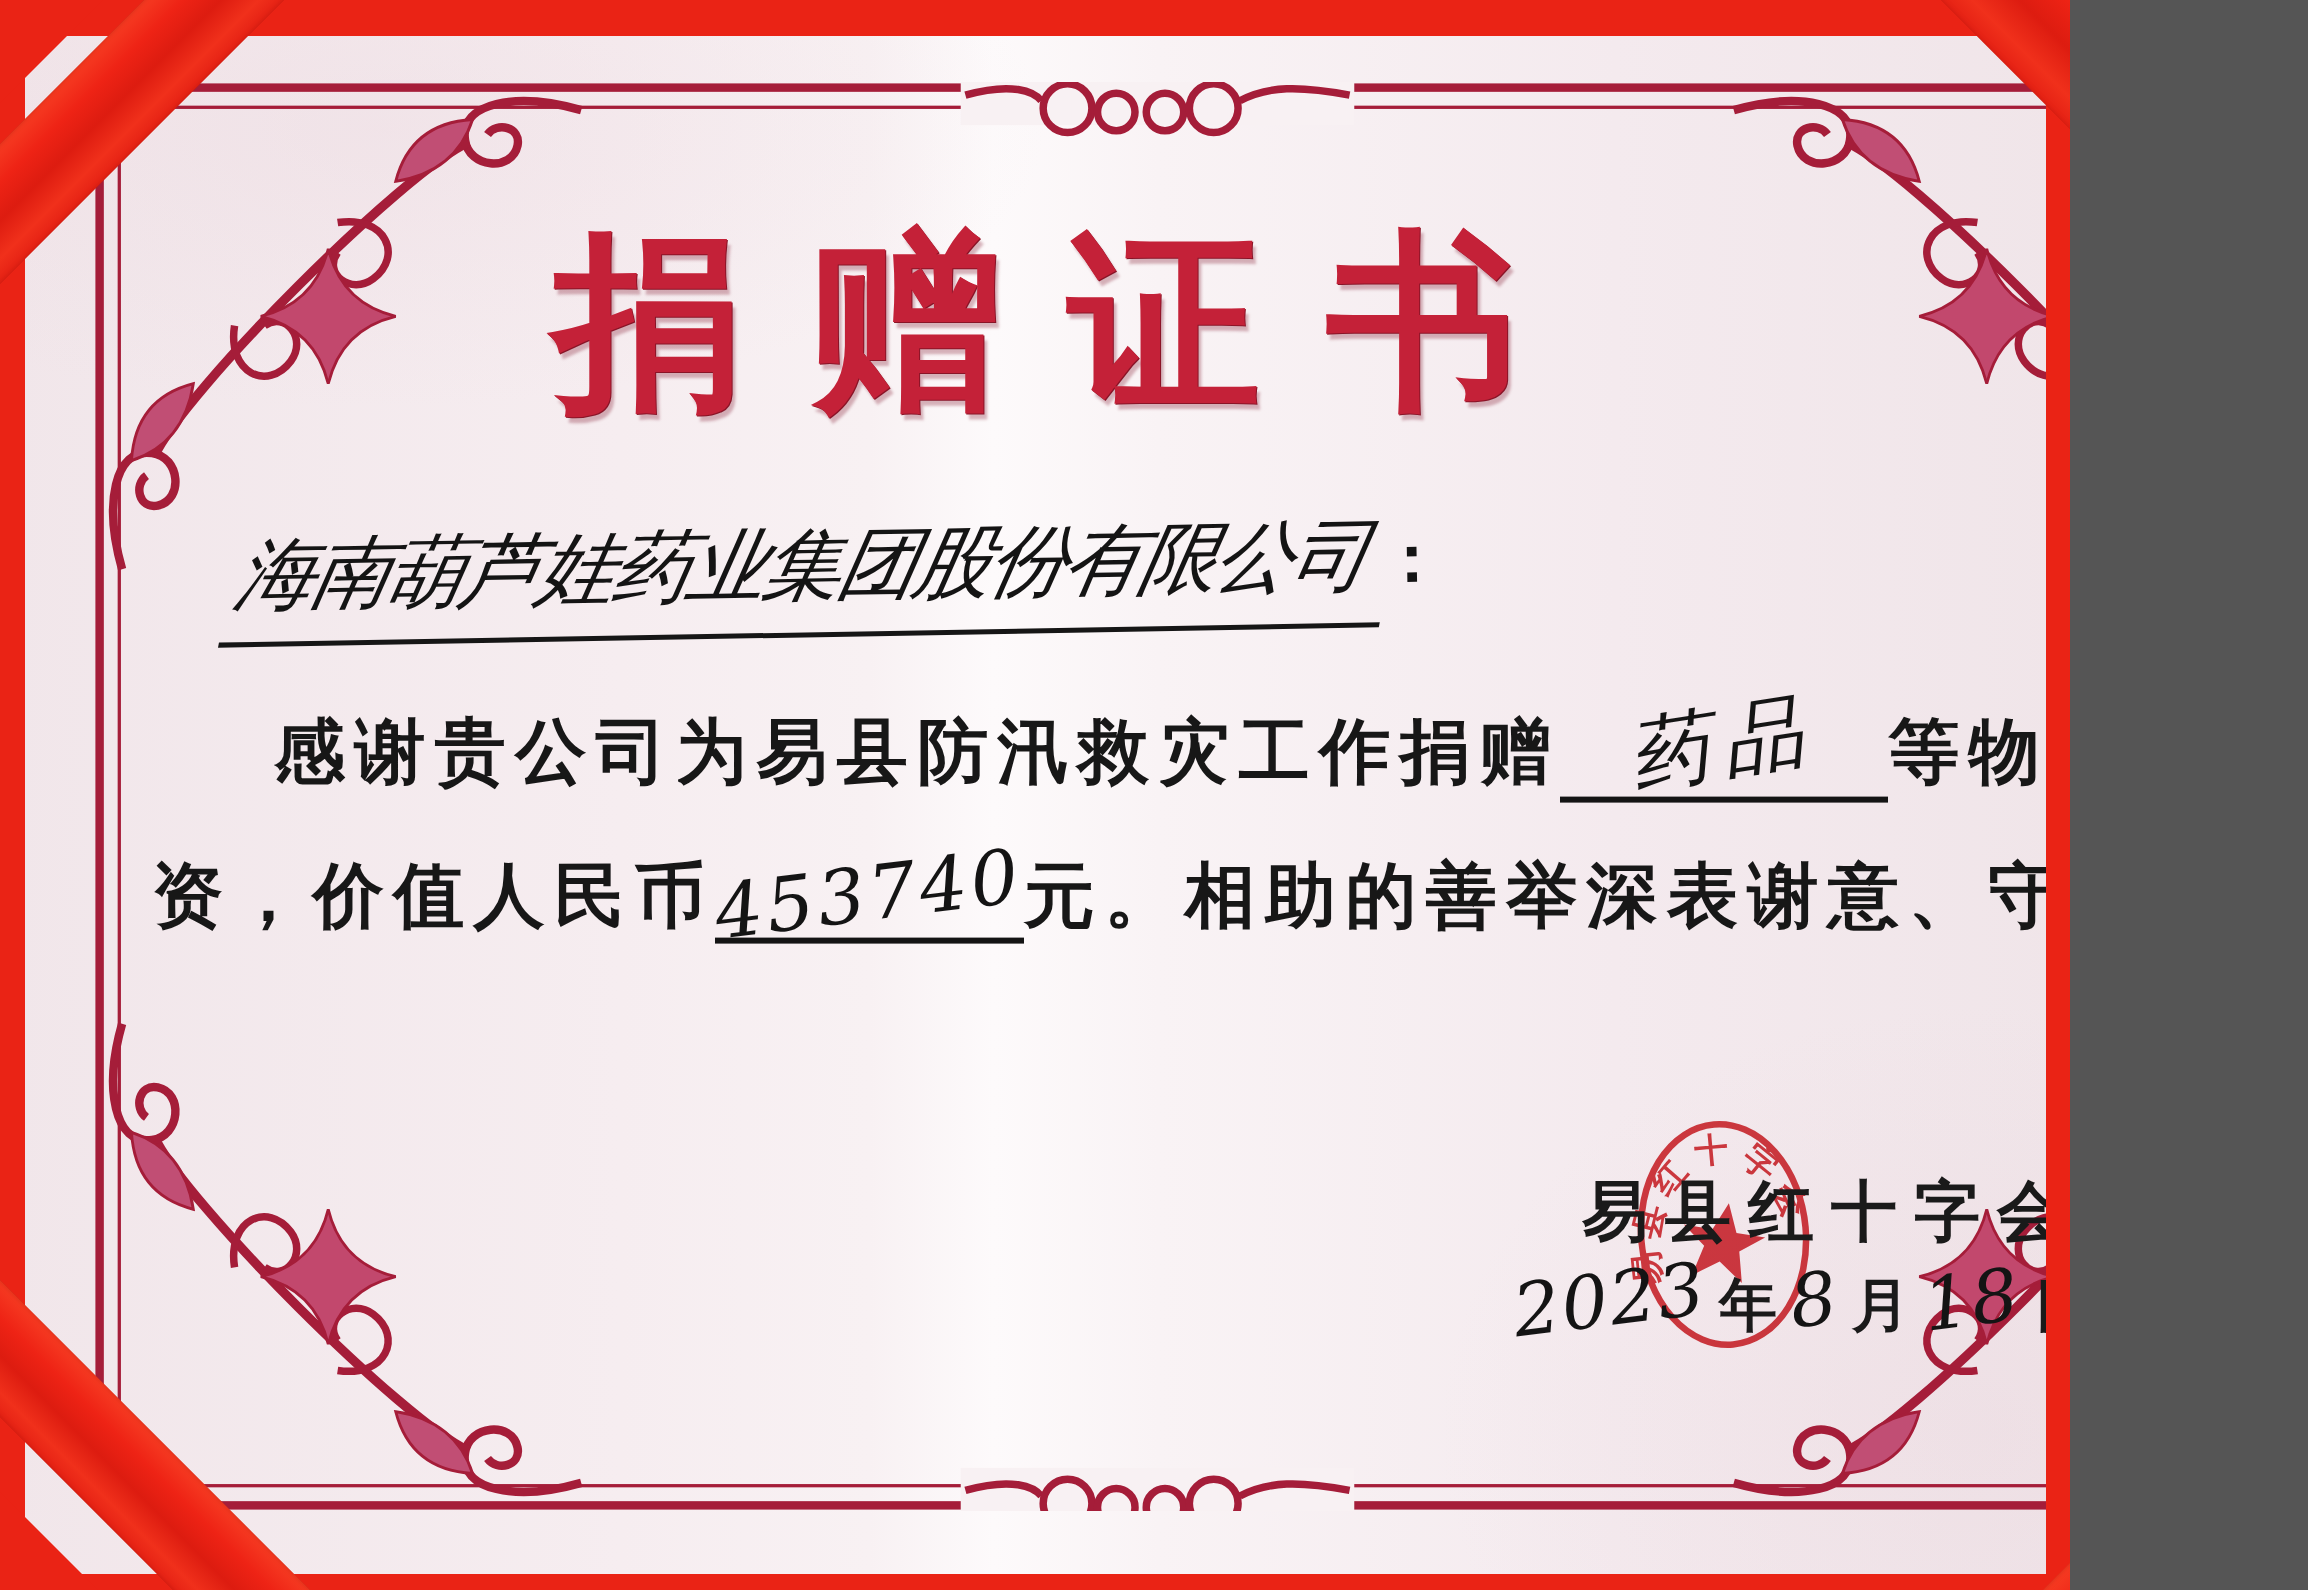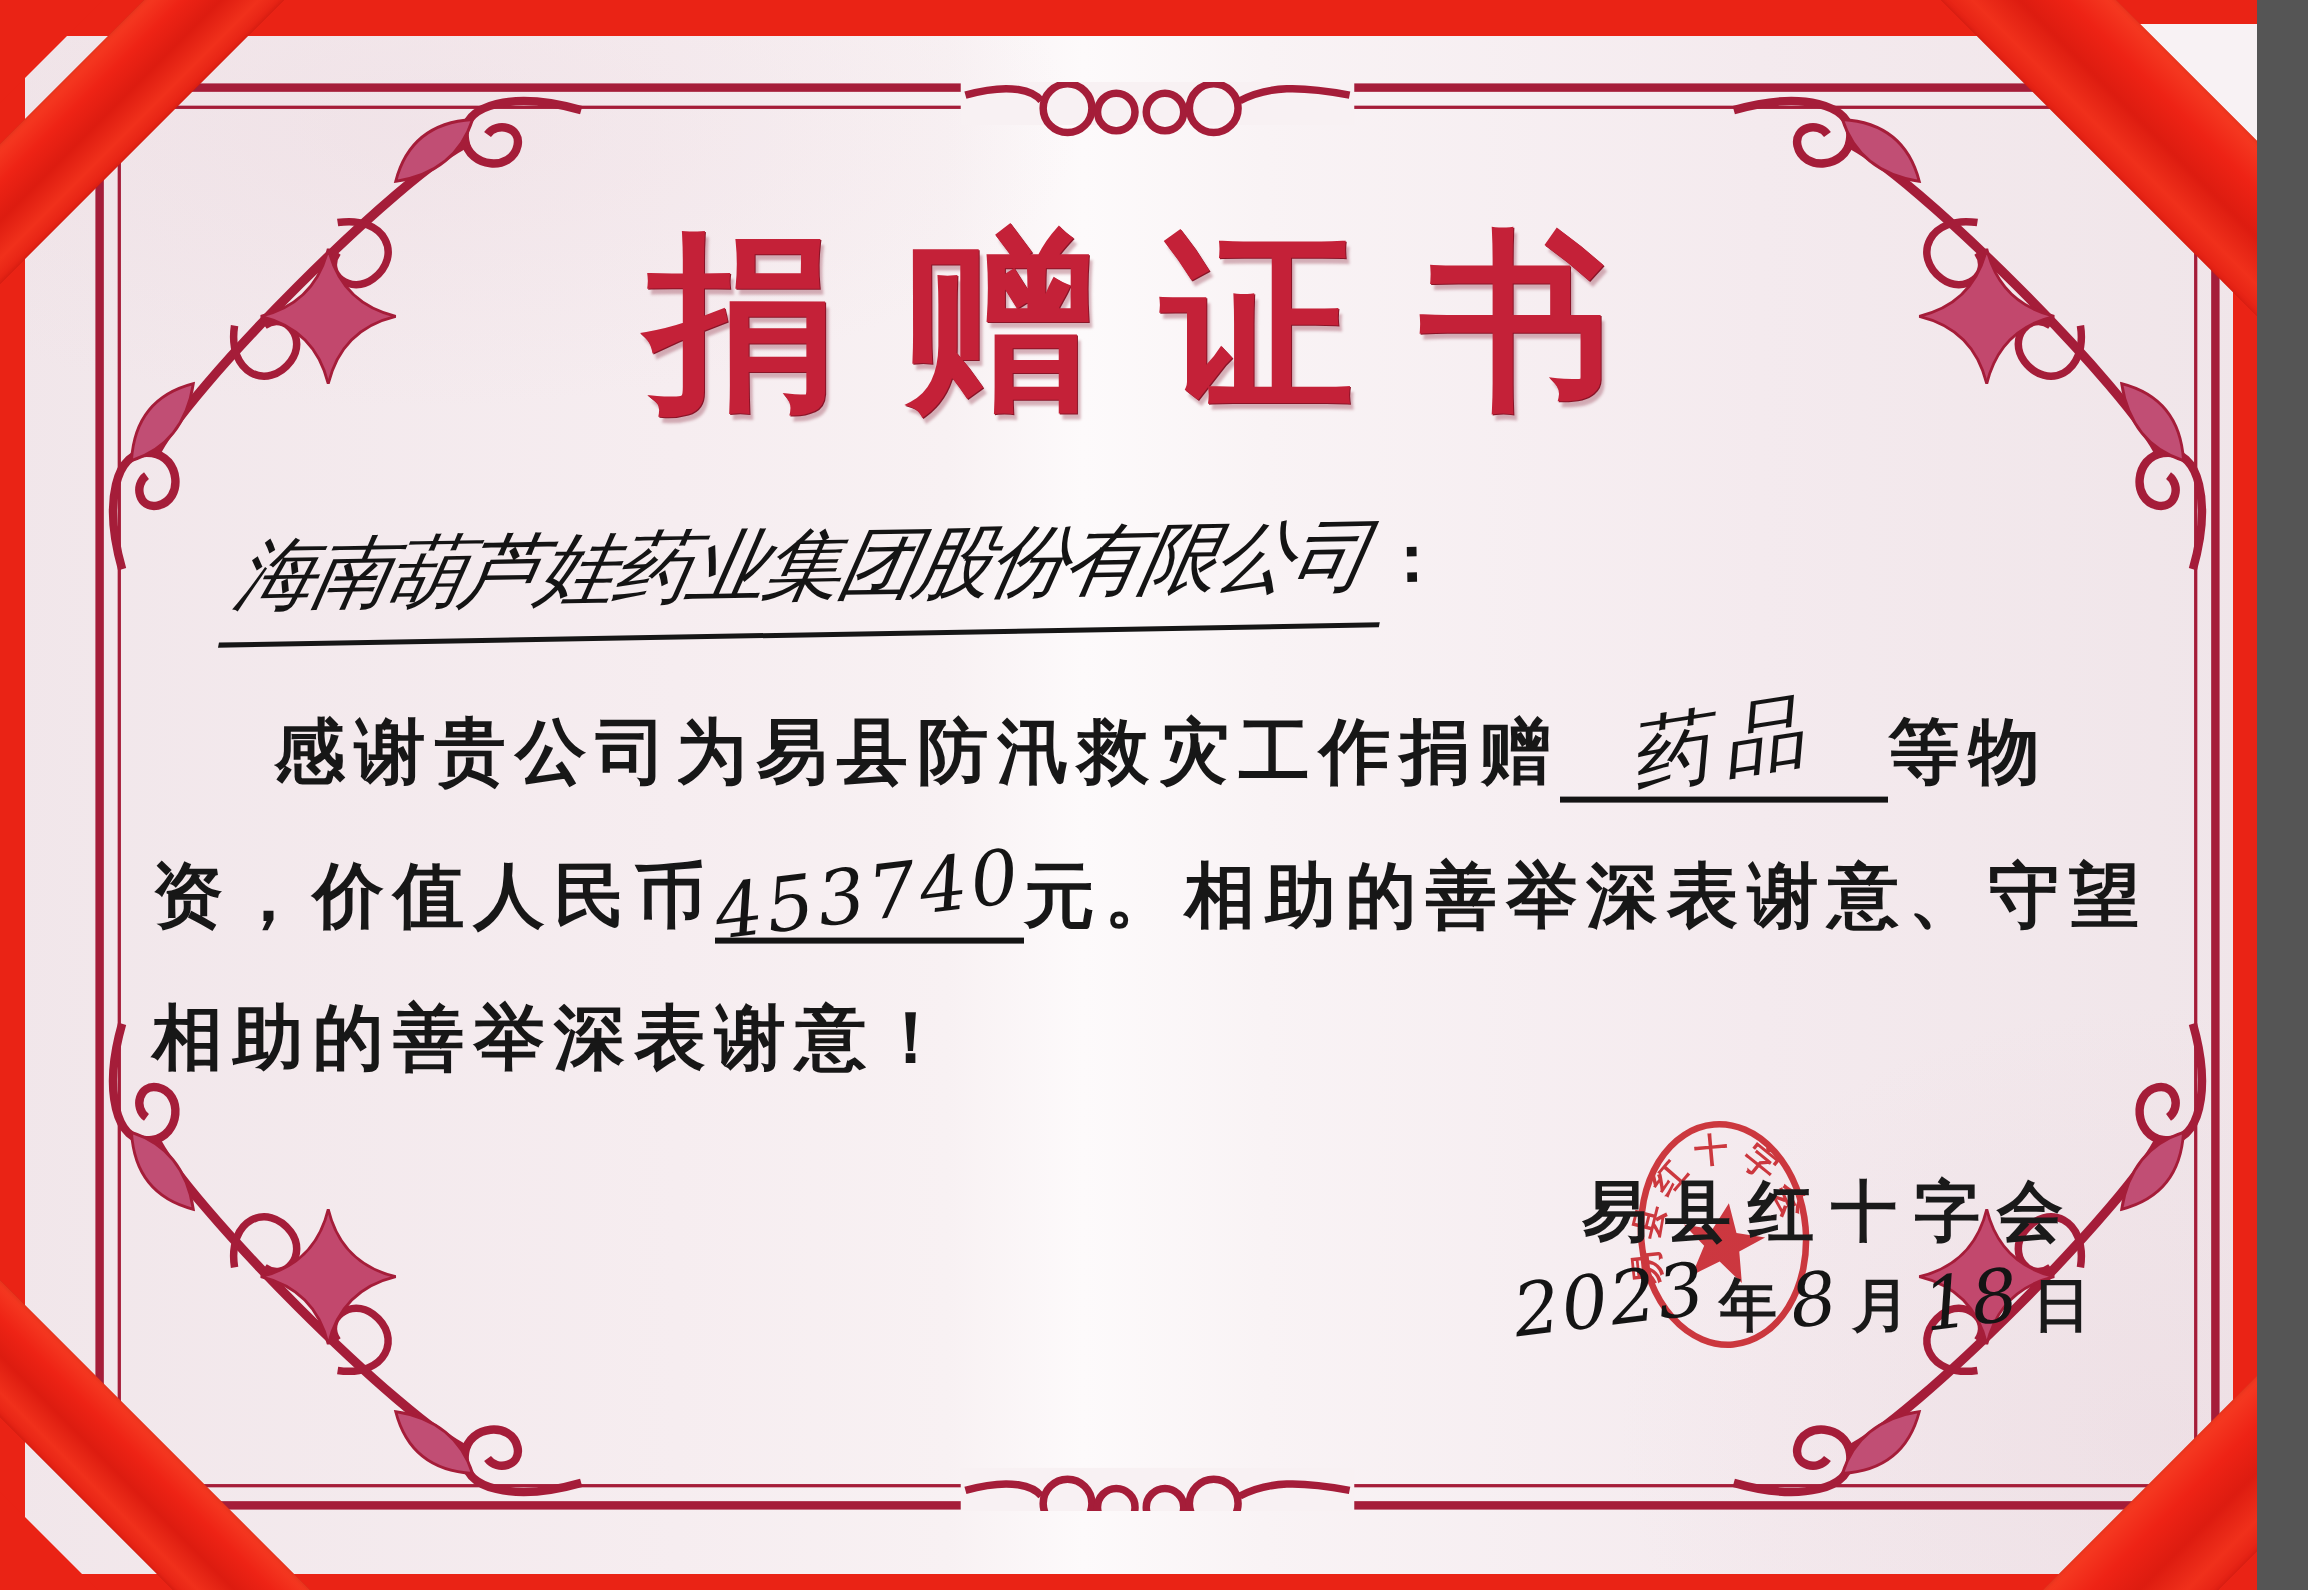--- a/index.html
+++ b/index.html
@@ -1,18 +1,18 @@
 <!DOCTYPE html>
 <html style="font-size:15px"><head>
 <meta charset="utf-8">
 <style>
   html,body{margin:0;padding:0;background:#555;}
   .photo{
     position:relative;
-    width:2257px;height:1591px;
+    width:2070px;height:1591px;
     overflow:hidden;
     font-family:"Liberation Sans", sans-serif;
     background:linear-gradient(90deg,#f1e6ea 0%,#f6edf0 30%,#f8f1f3 42%,#fdfafb 48%,#f9f3f5 56%,#f4eaee 78%,#f0e5e9 100%);
   }
   .tone{position:absolute;inset:0;pointer-events:none;
     background:
       radial-gradient(1124px 468px at 18% 8%, rgba(235,215,222,.35), rgba(255,255,255,0) 60%),
       radial-gradient(843px 656px at 96% 90%, rgba(232,210,218,.30), rgba(255,255,255,0) 65%);
   }
   
@@ -131,21 +131,20 @@
   </div>
 
   <div class="bline b1">
     <span>感谢贵公司为易县防汛救灾工作捐赠</span><span class="blank items"><span class="hw hw-in">药品</span></span><span>等物</span>
   </div>
 
   <div class="bline b2">
     <span>资，价值人民币</span><span class="blank amount"><span class="hw hw-num">453740</span></span><span>元。相助的善举深表谢意、守望</span>
   </div>
 
-  <div class="bline b3">相助的善举深表谢意！</div>
 
   <svg class="seal" viewBox="0 0 204 264">
     <g transform="rotate(-5 102 132)">
       <ellipse cx="102" cy="132" rx="88" ry="118" fill="none" stroke="#cf2128" stroke-width="7"></ellipse>
       <path id="sealArc" d="M 34 186 A 72 100 0 1 1 170 186" fill="none" stroke="none"></path>
       <text font-size="36" fill="#cf2128" letter-spacing="10" font-family="DejaVu Sans, sans-serif" font-weight="700">
         <textPath href="#sealArc" startOffset="8">易县红十字会</textPath>
       </text>
       <path d="M0,-44 L13,-14 44,-14 19,5 27,38 0,19 -27,38 -19,5 -44,-14 -13,-14 Z" transform="translate(100 142) rotate(14)" fill="#d0212a"></path>
     </g>

